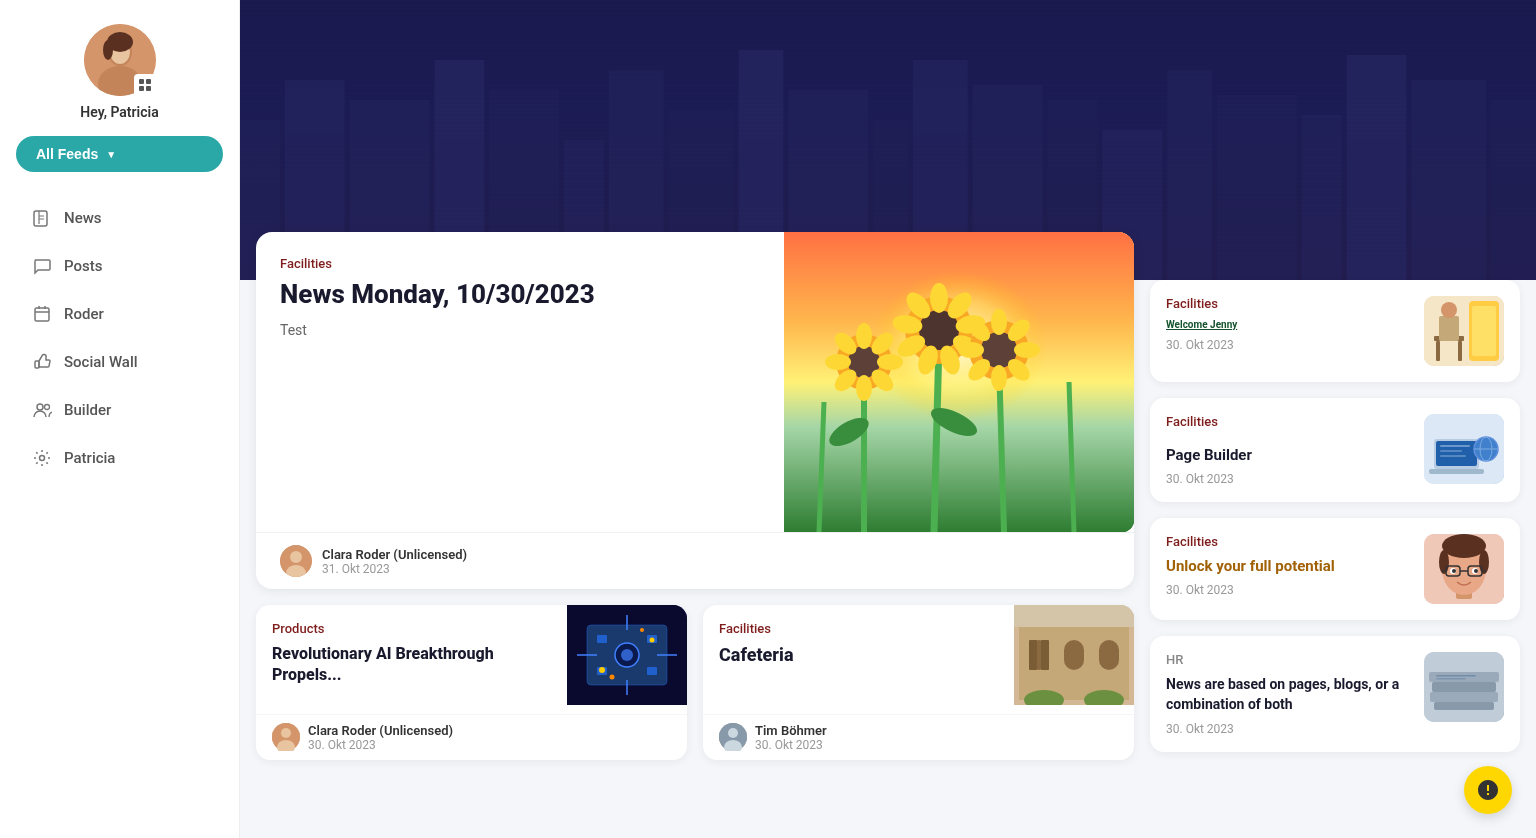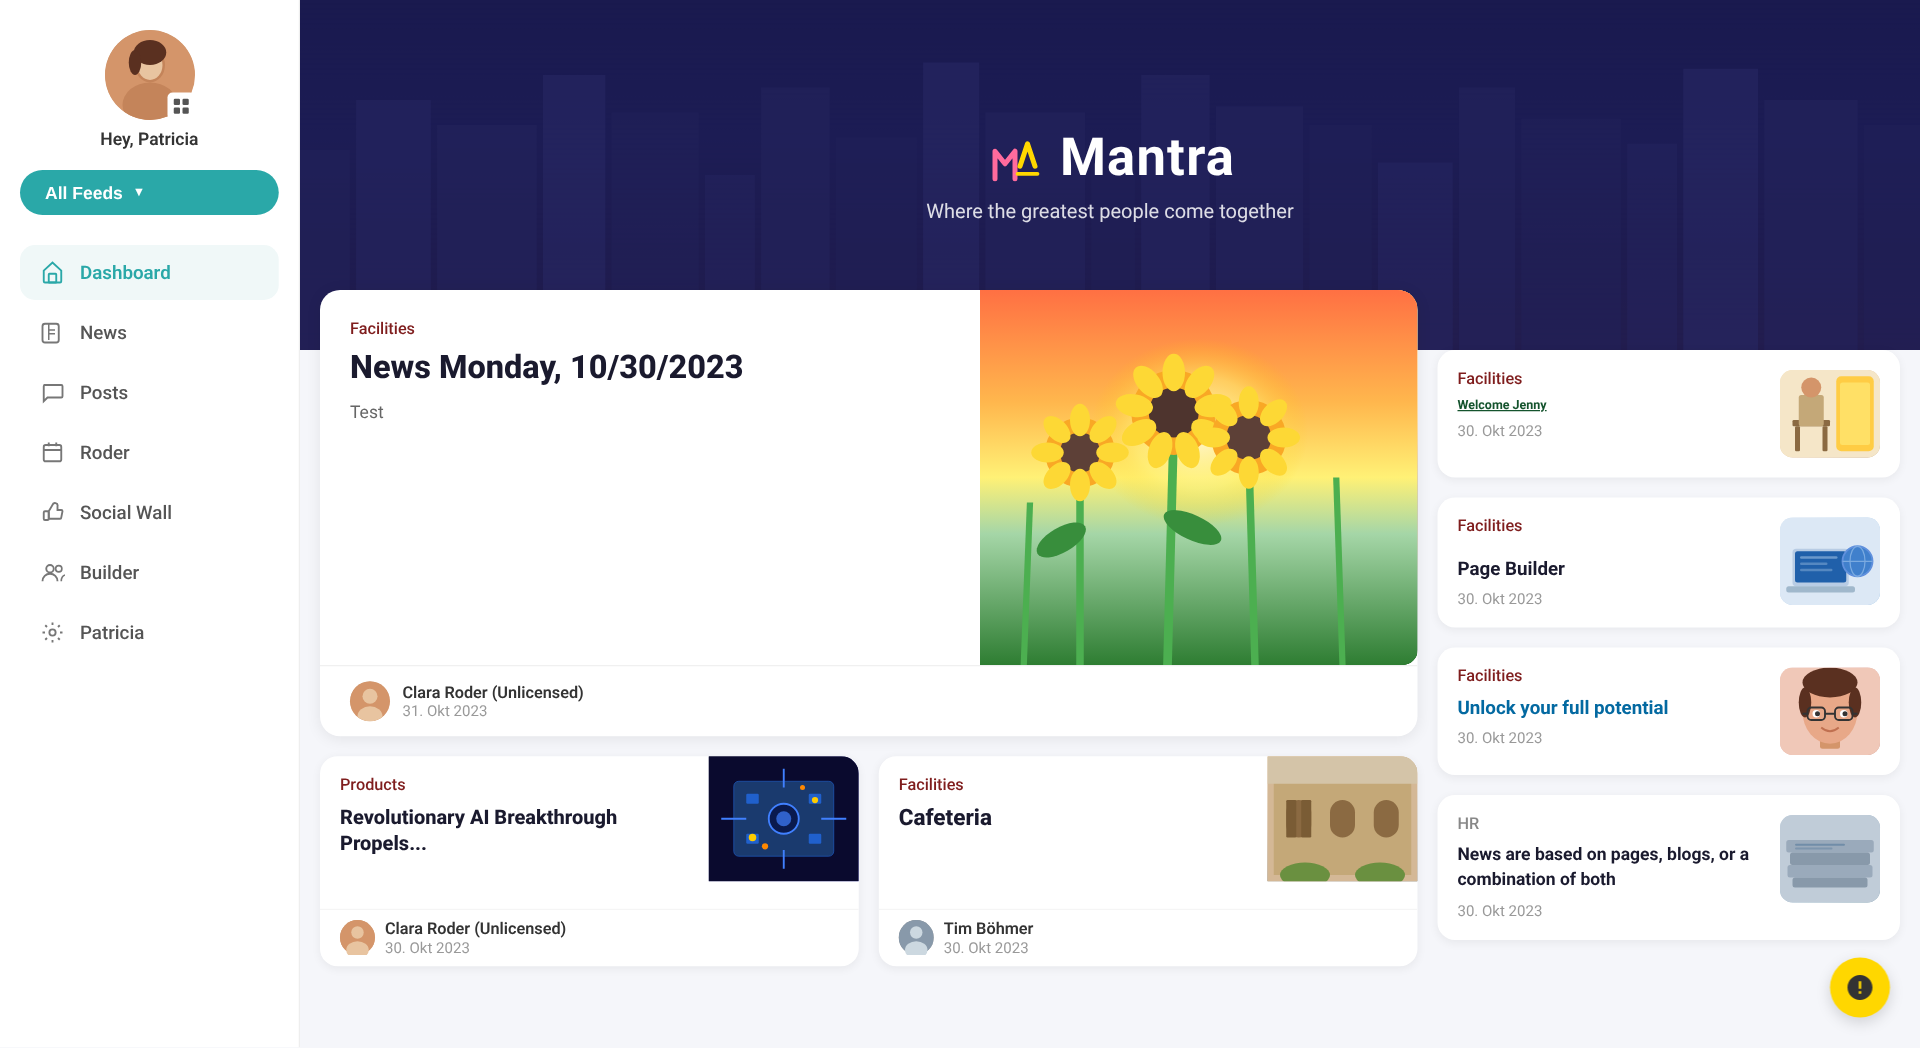--- a/index.html
+++ b/index.html
@@ -239,21 +239,20 @@
       grid-template-columns: 1fr 1fr;
       gap: 16px;
     }
     .small-card {
       background: #fff;
       border-radius: 14px;
       overflow: hidden;
       box-shadow: 0 2px 8px rgba(0,0,0,0.06);
       display: flex;
       flex-direction: column;
-      gap: 13px;
     }
     .small-card-content {
       display: flex;
       gap: 0;
       flex: 1;
     }
     .small-card-info {
       padding: 16px;
       flex: 1;
     }
@@ -385,29 +384,20 @@
   </div>
 
   <div class="greeting">Hey, Patricia</div>
 
   <button class="feeds-btn">
     <span>All Feeds</span>
     <span class="chevron">▼</span>
   </button>
 
   <ul class="nav-list">
-    <li class="nav-item active">
-      <span class="nav-icon">
-        <svg width="20" height="20" viewBox="0 0 20 20" fill="none">
-          <path d="M3 8.5L10 2l7 6.5V17a1 1 0 01-1 1H4a1 1 0 01-1-1V8.5z" stroke="#2aa8a8" stroke-width="1.5" fill="none"></path>
-          <rect x="7" y="11" width="6" height="7" rx="0.5" stroke="#2aa8a8" stroke-width="1.5" fill="none"></rect>
-        </svg>
-      </span>
-      <span style="color:#2aa8a8;">Dashboard</span>
-    </li>
     <li class="nav-item">
       <span class="nav-icon">
         <svg width="20" height="20" viewBox="0 0 20 20" fill="none">
           <path d="M4 3h9a2 2 0 012 2v11a2 2 0 01-2 2H4a2 2 0 01-2-2V5a2 2 0 012-2z" stroke="#777" stroke-width="1.5" fill="none"></path>
           <path d="M7 3v13M7 8h5M7 11h5" stroke="#777" stroke-width="1.2"></path>
         </svg>
       </span>
       <span>News</span>
     </li>
     <li class="nav-item">
@@ -484,32 +474,20 @@
         <rect x="865" y="130" width="60" height="150" fill="rgba(55,55,130,0.4)"></rect>
         <rect x="930" y="70" width="45" height="210" fill="rgba(45,45,110,0.5)"></rect>
         <rect x="980" y="95" width="80" height="185" fill="rgba(40,40,100,0.5)"></rect>
         <rect x="1065" y="115" width="40" height="165" fill="rgba(50,50,120,0.4)"></rect>
         <rect x="1110" y="55" width="60" height="225" fill="rgba(55,55,130,0.5)"></rect>
         <rect x="1175" y="80" width="75" height="200" fill="rgba(45,45,110,0.5)"></rect>
         <rect x="1255" y="100" width="45" height="180" fill="rgba(40,40,100,0.4)"></rect>
       </svg>
     </div>
     <div class="hero-overlay"></div>
-    <div class="hero-content">
-      <div class="hero-logo-row">
-
-        <svg class="hero-logo-icon" viewBox="0 0 48 48" fill="none">
-          <path d="M8 40V18l8 10 8-10v22" stroke="#ff6b9d" stroke-width="4" stroke-linecap="round" stroke-linejoin="round" fill="none"></path>
-          <path d="M28 30l6-18 6 18" stroke="#ffd700" stroke-width="4" stroke-linecap="round" stroke-linejoin="round" fill="none"></path>
-          <path d="M26 36h16" stroke="#ffd700" stroke-width="3" stroke-linecap="round"></path>
-        </svg>
-        <h1 class="hero-title">Mantra</h1>
-      </div>
-      <p class="hero-subtitle">Where the greatest people come together</p>
-    </div>
   </div>
 
   <div class="content-area">
 
     <div class="left-col">
 
       <div class="featured-card">
         <div class="featured-card-top">
           <div class="featured-card-info">
             <div class="card-category">Facilities</div>
@@ -741,21 +719,21 @@
             <rect x="16" y="31" width="30" height="2" rx="1" fill="#8ab0d8" opacity="0.7"></rect>
             <rect x="16" y="36" width="22" height="2" rx="1" fill="#8ab0d8" opacity="0.5"></rect>
             <rect x="16" y="41" width="26" height="2" rx="1" fill="#8ab0d8" opacity="0.5"></rect>
           </svg>
         </div>
       </div>
 
       <div class="side-card">
         <div class="side-card-info">
           <div class="card-category">Facilities</div>
-          <div style="font-size:15px;font-weight:700;color:#0369a1;margin-top:4px;">Unlock your full potential</div>
+          <div style="font-size:15px;font-weight:700;color:#a16207;margin-top:4px;">Unlock your full potential</div>
           <div class="side-card-date">30. Okt 2023</div>
         </div>
         <div class="side-card-img potential-img" style="background:linear-gradient(135deg,#f5ddd8,#e8b8b0,#c89088);border-radius:10px;display:flex;align-items:center;justify-content:center;overflow:hidden;">
 
           <svg width="80" height="70" viewBox="0 0 80 70">
             <rect width="80" height="70" fill="#f0c8b8"></rect>
 
             <rect x="32" y="50" width="16" height="15" rx="2" fill="#d4956a"></rect>
 
             <ellipse cx="40" cy="35" rx="22" ry="26" fill="#e8a888"></ellipse>

